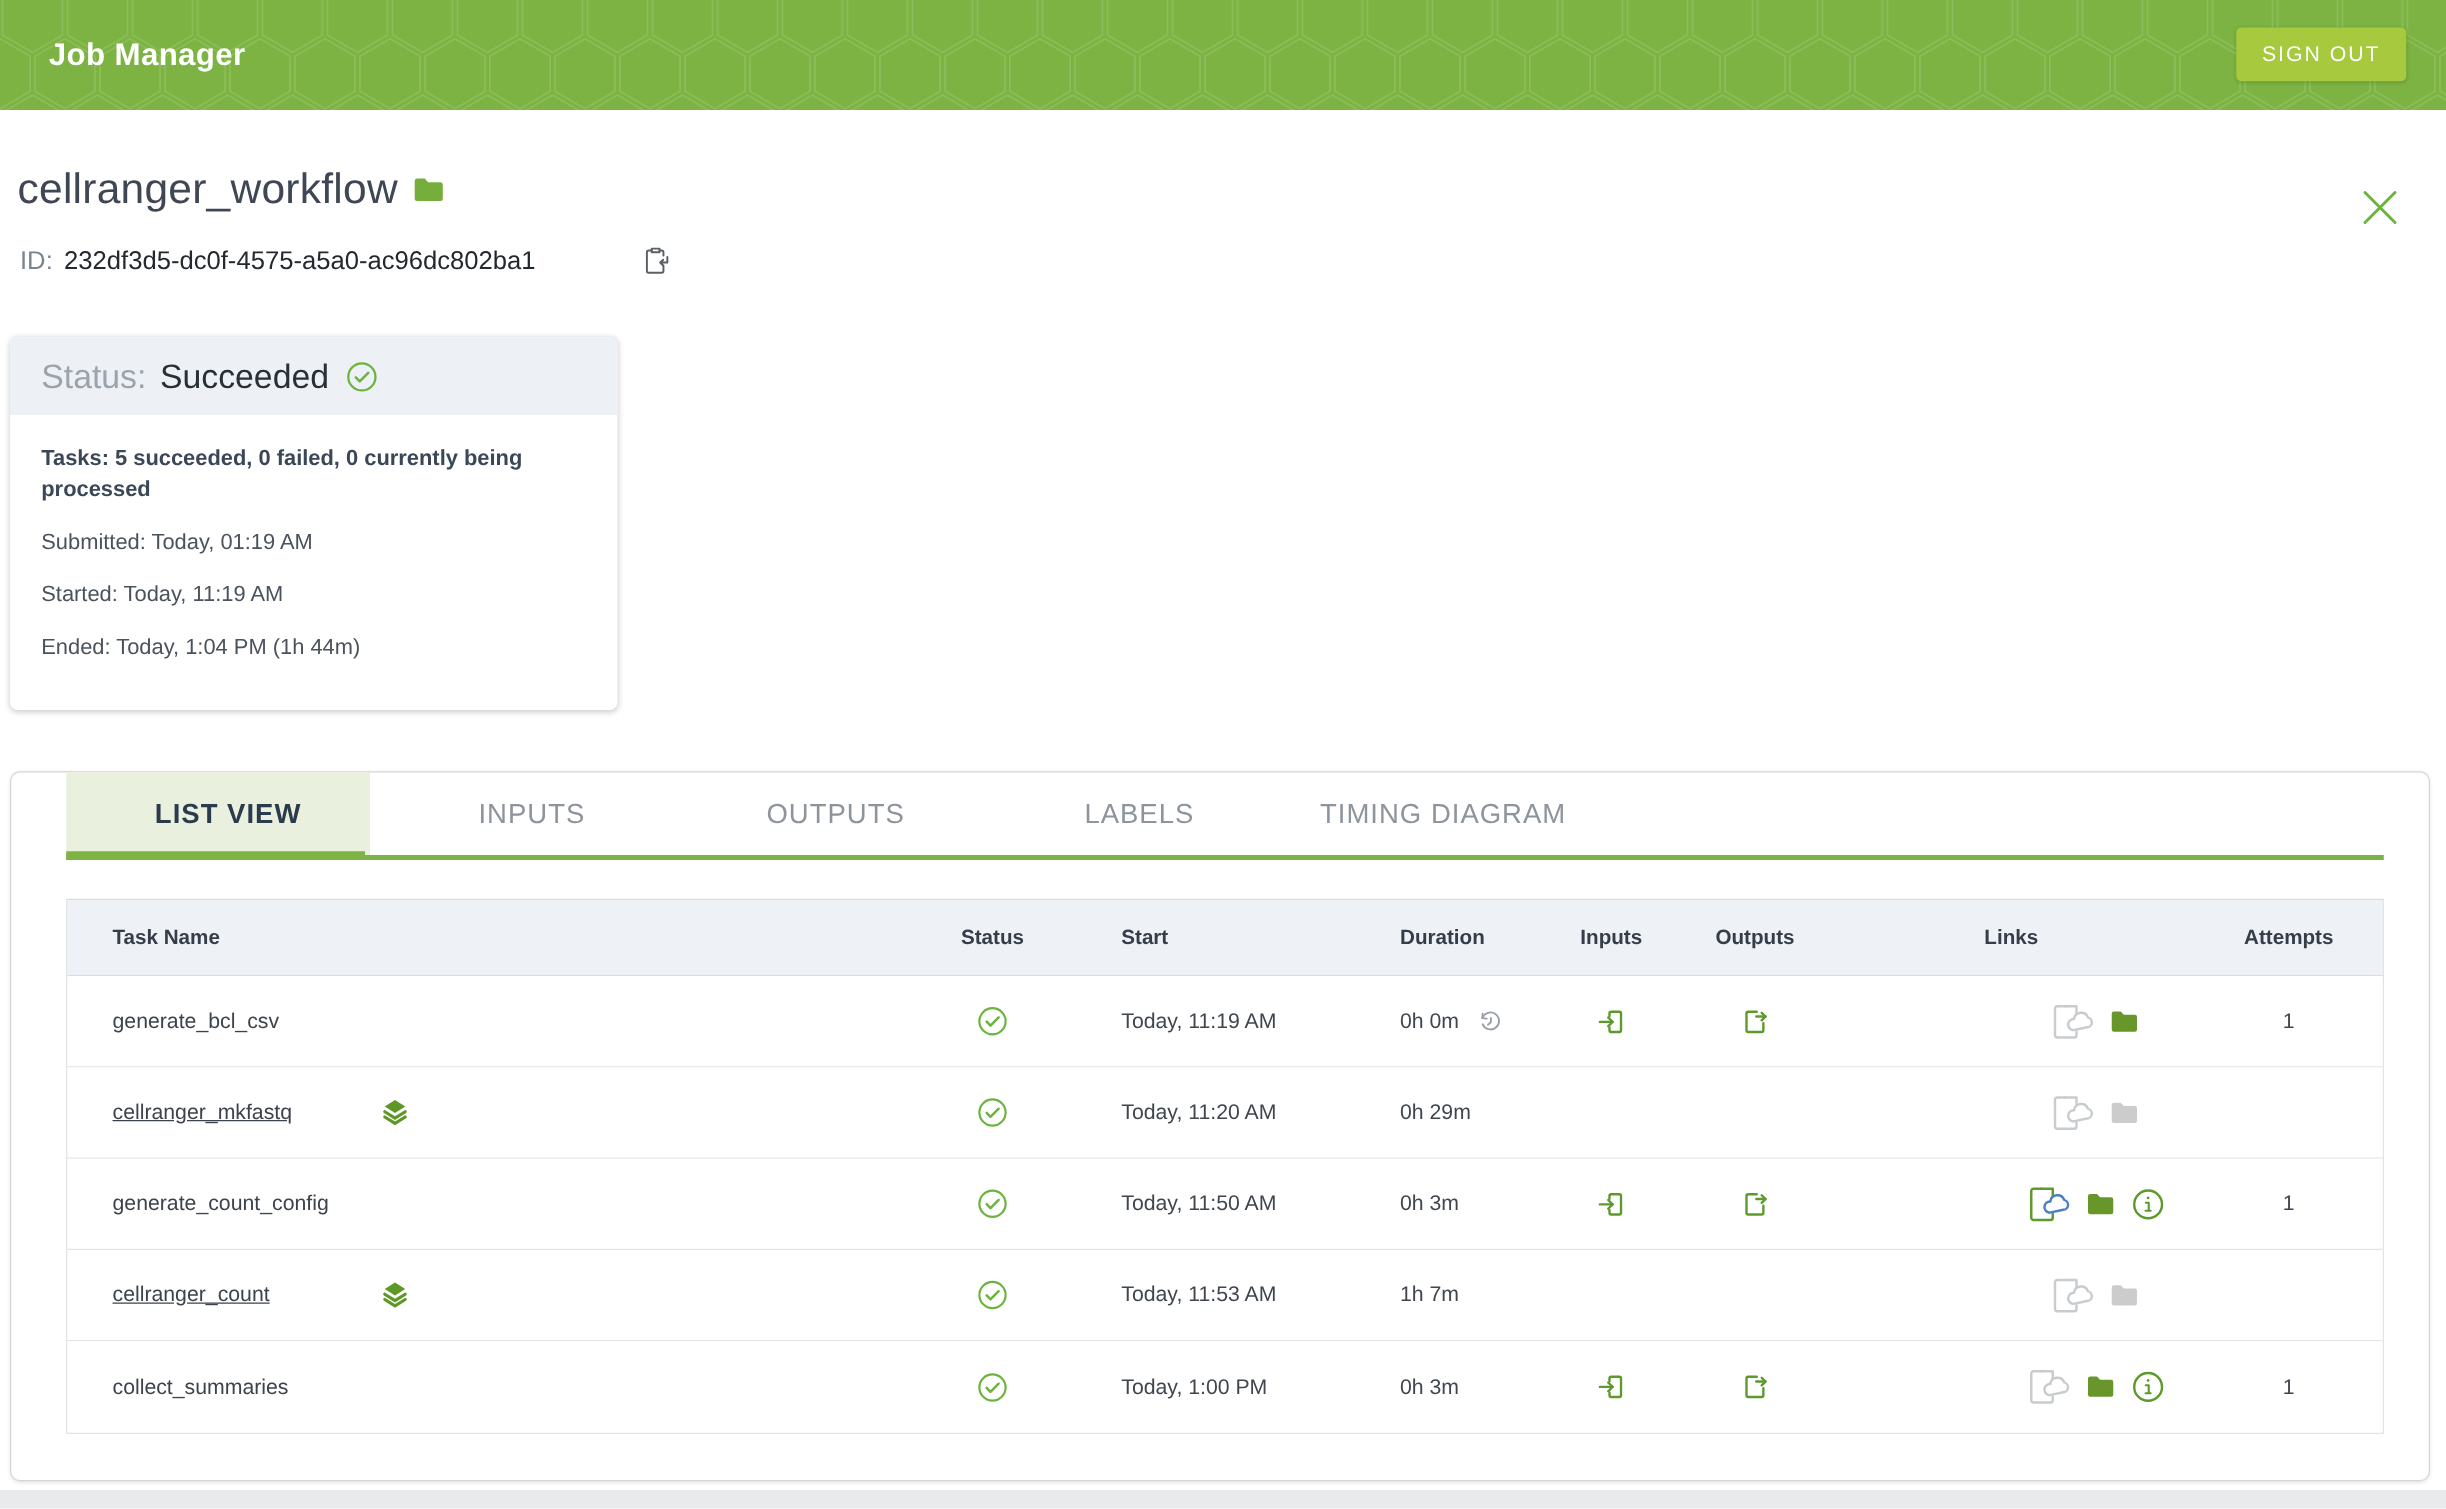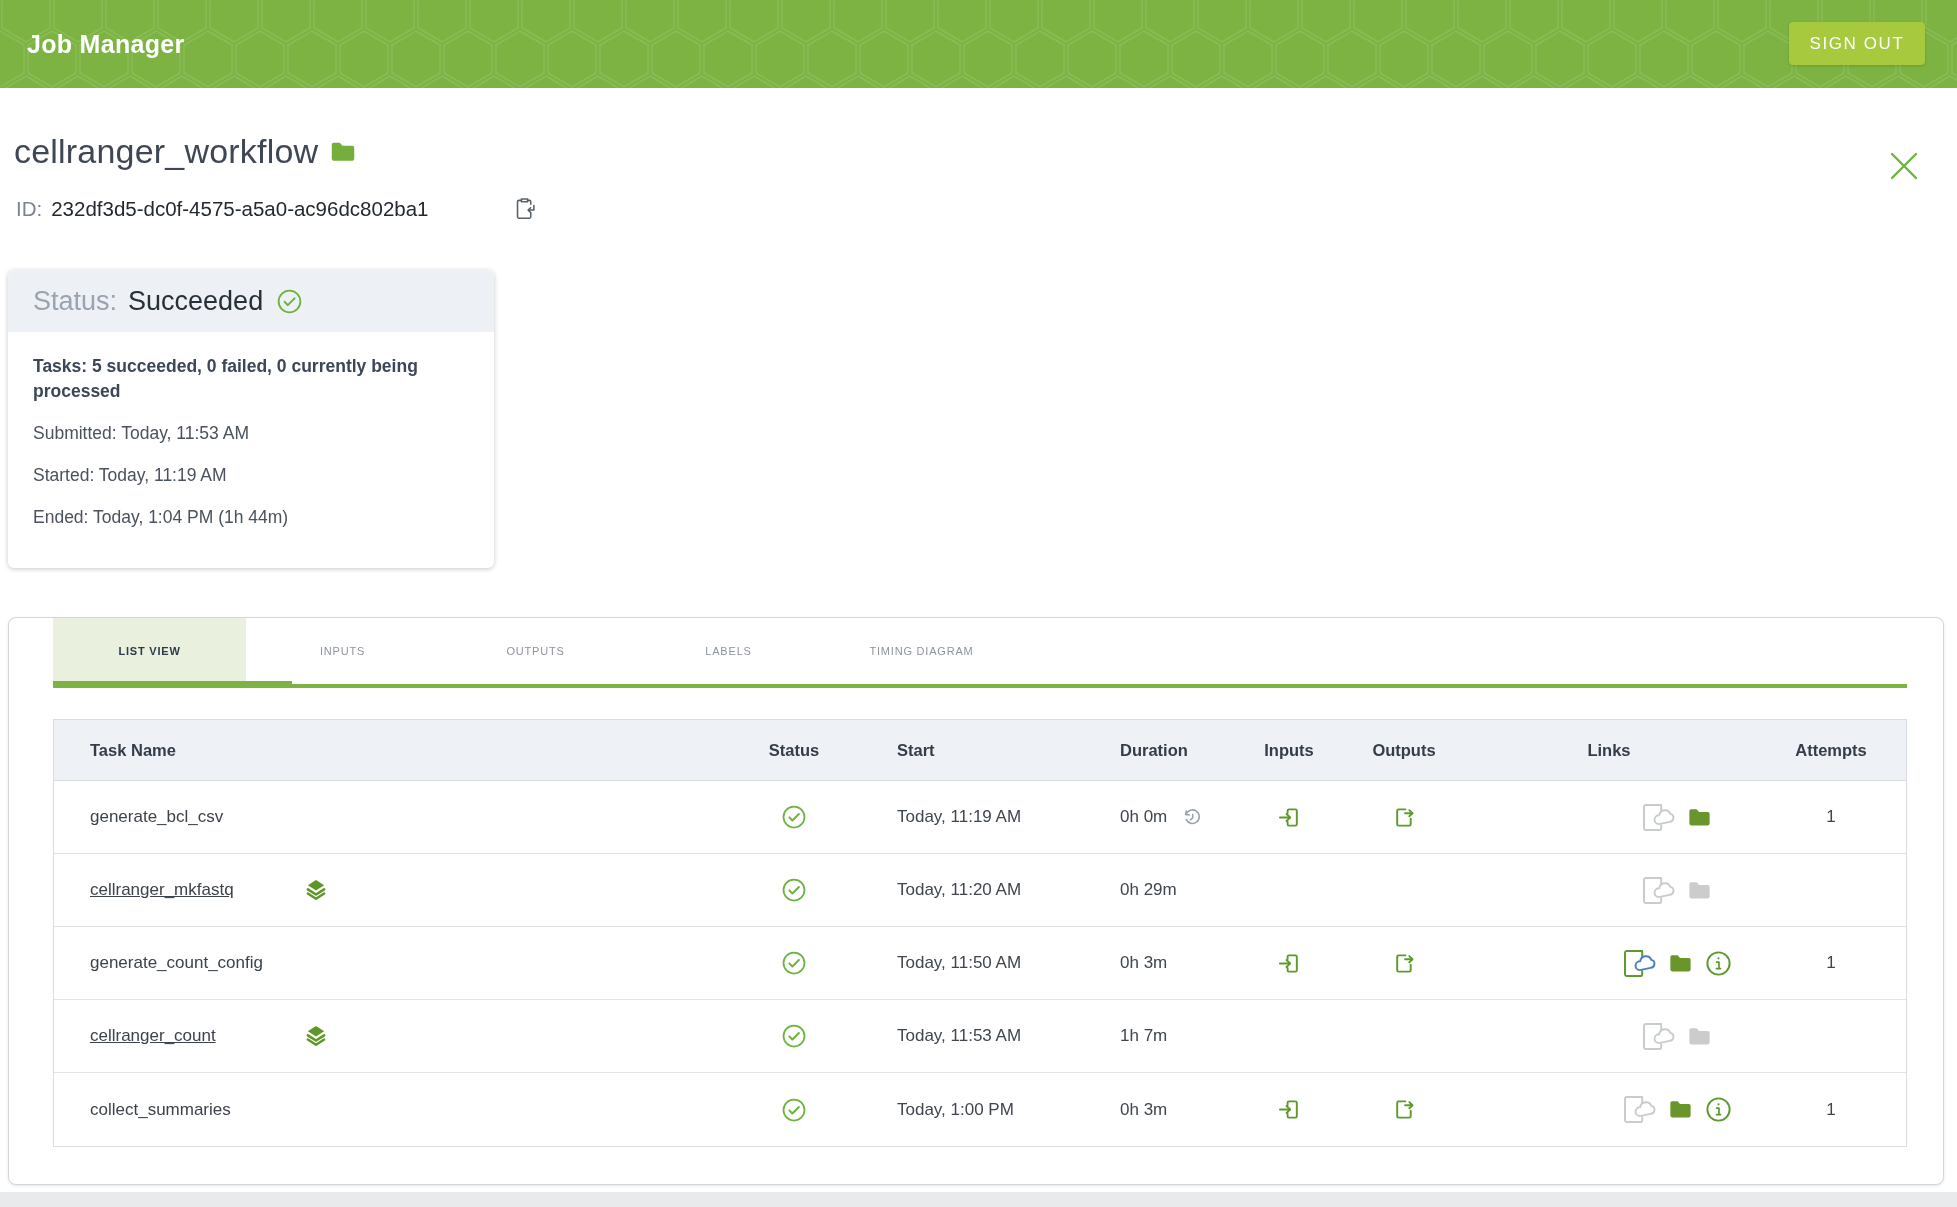--- a/index.html
+++ b/index.html
@@ -3,21 +3,21 @@
 <meta charset="utf-8">
 <style>
   * { margin:0; padding:0; box-sizing:border-box; }
   html,body { width:1957px; height:1207px; background:#ffffff; overflow:hidden;
     font-family:"Liberation Sans", sans-serif; -webkit-font-smoothing:antialiased; }
   .page { position:relative; width:1957px; height:1207px; }
 
   
   .app-bar { position:absolute; top:0; left:0; width:1957px; height:88px; background:#7cb342; }
   .hex-pattern { position:absolute; inset:0; width:100%; height:100%; }
-  .app-title { position:absolute; left:27px; top:0; height:88px; line-height:88px;
+  .app-title { position:absolute; left:39px; top:0; height:88px; line-height:88px;
     color:#ffffff; font-size:25px; font-weight:700; letter-spacing:.3px; z-index:2; }
   .sign-out { position:absolute; right:32px; top:22px; width:136px; height:43px;
     background:#a6c93d; border:none; border-radius:4px; color:#ffffff; font-size:17px;
     font-weight:500; letter-spacing:1.6px; cursor:pointer; z-index:2;
     font-family:"Liberation Sans", sans-serif; box-shadow:0 1px 3px rgba(0,0,0,.15); }
 
   
   .wf-title-row { position:absolute; left:14px; top:132px; display:flex; align-items:center; gap:10px; }
   .wf-title { font-size:34px; font-weight:500; color:#3e4753; letter-spacing:.2px; }
   .close-x { position:absolute; right:37px; top:150px; width:32px; height:32px; cursor:pointer; }
@@ -36,22 +36,22 @@
   .status-body { padding:22px 24px 0 25px; }
   .tasks-line { font-size:17.5px; font-weight:700; color:#3b4757; line-height:1.45;
     margin-bottom:18px; max-width:425px; }
   .time-line { font-size:17.5px; color:#4a525c; margin-bottom:21px; }
 
   
   .tab-card { position:absolute; left:8px; top:617px; width:1936px; height:568px;
     background:#ffffff; border:1px solid #d6d6d6; border-radius:8px;
     box-shadow:0 1px 3px rgba(0,0,0,.10); }
   .tab-header { position:relative; height:70px; padding:0 38px 0 44px; display:flex; }
-  .tab { width:193px; height:66px; display:flex; align-items:center; justify-content:center;
-    font-size:11px; letter-spacing:.8px; color:#8e949c; font-weight:500; cursor:pointer; }
+  .tab { width:243px; height:66px; display:flex; align-items:center; justify-content:center;
+    font-size:22px; letter-spacing:.8px; color:#8e949c; font-weight:500; cursor:pointer;padding-left:16px; }
   .tab.active { background:#e9f1de; color:#2c3a4e; font-weight:700; }
   .tab-line { position:absolute; left:44px; bottom:0; width:1854px; height:4px; background:#7cb342; }
   .ink-bar { position:absolute; left:44px; bottom:0; width:239px; height:7px; background:#7cb342; }
 
   
   .task-table { margin:31px 38px 0 44px; width:1854px; border:1px solid #d9dce0; }
   .grid { display:grid; grid-template-columns:690px 100px 250px 140px 110px 120px 290px 154px; align-items:center; }
   .thead { height:61px; background:#eef1f5; border-bottom:1px solid #d9dce0;
     font-size:16.5px; font-weight:700; color:#343d49; }
   .trow { height:73px; border-bottom:1px solid #e1e3e6; background:#ffffff; }
@@ -236,21 +236,21 @@
       <span class="status-value">Succeeded</span>
       <span class="icon-static">
         <svg viewBox="0 0 24 24" width="29" height="29" fill="none" stroke="#6db33f" stroke-linecap="round" stroke-linejoin="round">
             <circle cx="12" cy="12" r="9" stroke-width="1.5"></circle>
             <path d="M8 12.3l2.6 2.7 5.6-5.6" stroke-width="1.7"></path>
           </svg>
       </span>
     </div>
     <div class="status-body">
       <p class="tasks-line">Tasks: 5 succeeded, 0 failed, 0 currently being processed</p>
-      <p class="time-line">Submitted: Today, 11:53 AM</p>
+      <p class="time-line">Submitted: Today, 01:19 AM</p>
       <p class="time-line">Started: Today, 11:19 AM</p>
       <p class="time-line">Ended: Today, 1:04 PM (1h 44m)</p>
     </div>
   </section>
 
   <section class="tab-card">
     <div class="tab-header">
       <div class="tab active">LIST VIEW</div>
       <div class="tab">INPUTS</div>
       <div class="tab">OUTPUTS</div>

